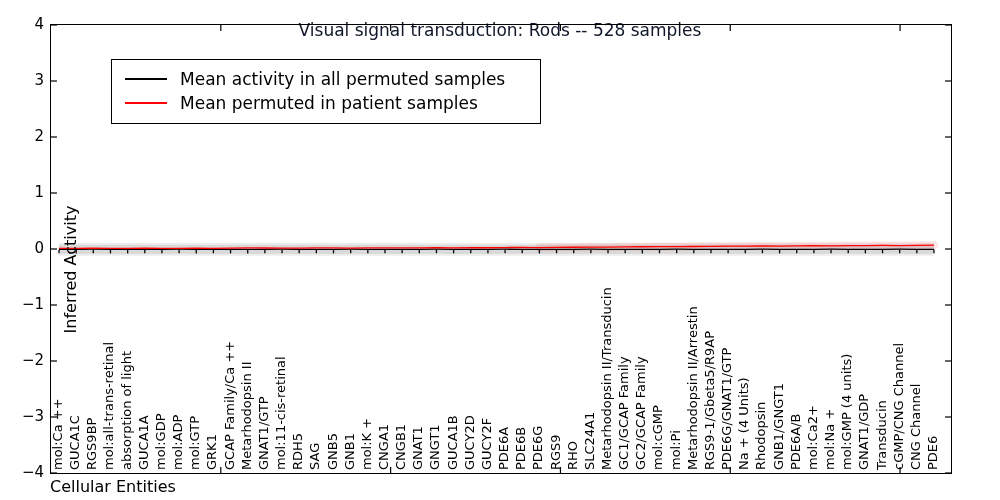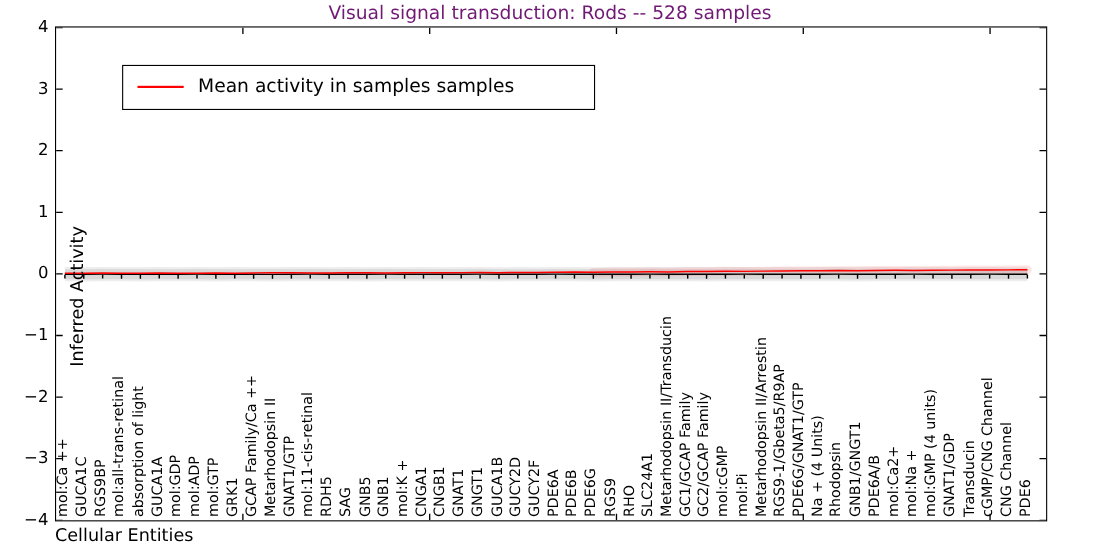--- a/index.html
+++ b/index.html
@@ -2,22 +2,22 @@
 <html><head>
 <meta charset="utf-8">
 <style>
   html,body{margin:0;padding:0;background:#ffffff;}
   .figure{
     position:relative;width:1000px;height:500px;background:#ffffff;
     font-family:"DejaVu Sans","Liberation Sans",sans-serif;color:#000;
     overflow:hidden;
   }
   .chart-title{
-    position:absolute;left:50px;top:2px;width:900px;text-align:center;
-    font-size:17px;color:#701a75;
+    position:absolute;left:50px;top:20px;width:900px;text-align:center;
+    font-size:17px;color:#0f172a;
   }
   .plot-area{
     position:absolute;left:50px;top:24px;width:900px;height:448px;
     border:1.5px solid #000;box-sizing:content-box;
   }
   .plot-area svg{position:absolute;left:0;top:0;}
   .y-tick-label{
     position:absolute;width:40px;text-align:right;font-size:15px;
     line-height:16px;left:4px;
   }
@@ -134,22 +134,26 @@
         <line x1="509.4339622641509" x2="509.4339622641509" y1="0" y2="6" stroke="#000" stroke-width="1.2"></line>
         <line x1="509.4339622641509" x2="509.4339622641509" y1="448" y2="442" stroke="#000" stroke-width="1.2"></line>
         <line x1="679.245283018868" x2="679.245283018868" y1="0" y2="6" stroke="#000" stroke-width="1.2"></line>
         <line x1="679.245283018868" x2="679.245283018868" y1="448" y2="442" stroke="#000" stroke-width="1.2"></line>
         <line x1="849.0566037735849" x2="849.0566037735849" y1="0" y2="6" stroke="#000" stroke-width="1.2"></line>
         <line x1="849.0566037735849" x2="849.0566037735849" y1="448" y2="442" stroke="#000" stroke-width="1.2"></line>
       </svg>
 
     <div class="legend">
       <div class="legend-item">
+        <span class="legend-line" style="background: rgb(0, 0, 0);"></span>
+        <span class="legend-label">Mean activity in all permuted samples</span>
+      </div>
+      <div class="legend-item">
         <span class="legend-line" style="background: rgb(255, 0, 0);"></span>
-        <span class="legend-label">Mean activity in samples samples</span>
+        <span class="legend-label">Mean permuted in patient samples</span>
       </div>
     </div>
 
     <div class="y-axis-label">Inferred Activity</div>
   </div>
 
   <div class="x-axis-label">Cellular Entities</div>
 
   <div id="tick-layer">
       <div class="y-tick-label" style="top: 16px;">4</div>

